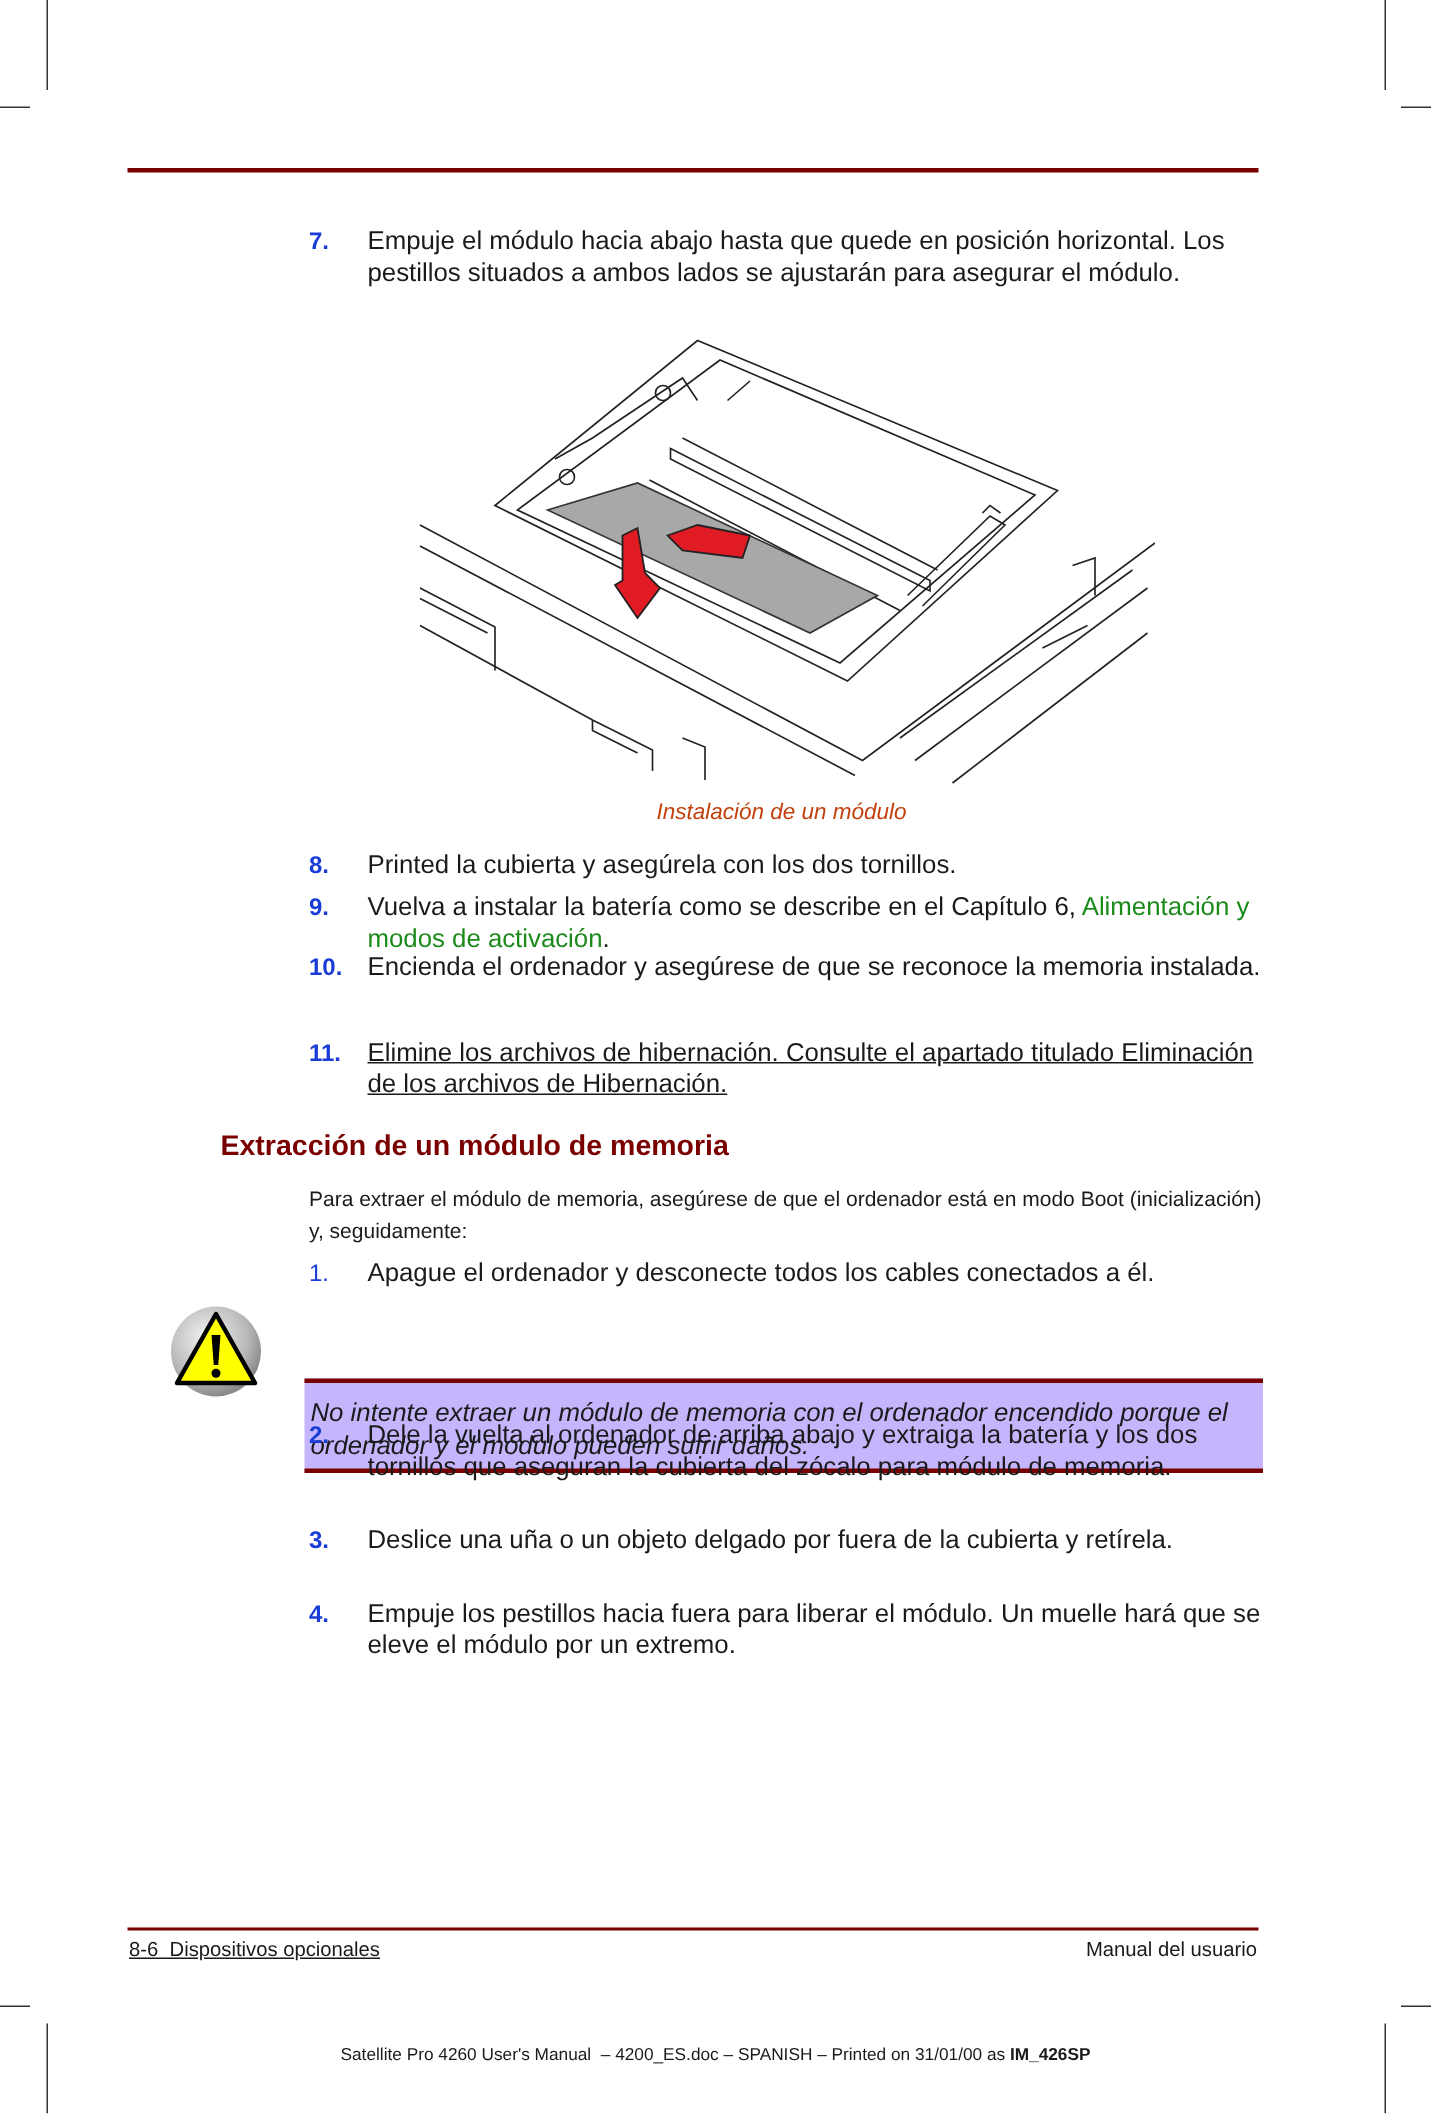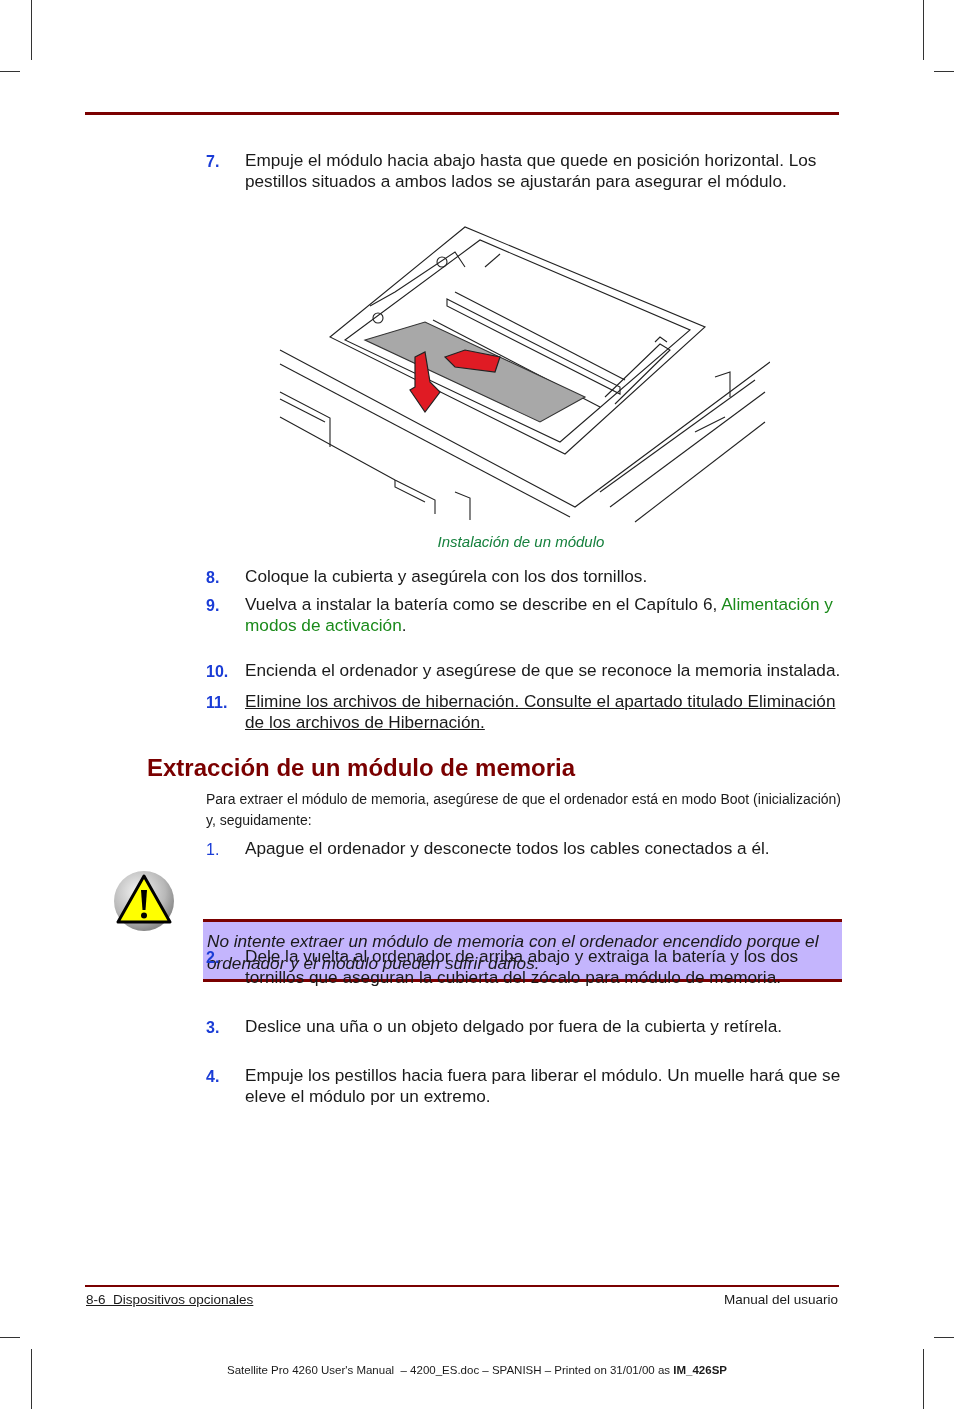--- a/index.html
+++ b/index.html
@@ -9,23 +9,23 @@
     .rule-top { position:absolute; left:85px; top:112px; width:754px; height:3px; background:#7a0000; }
     .rule-bot { position:absolute; left:85px; top:1285px; width:754px; height:2px; background:#7a0000; }
 
     .step { position:absolute; left:206px; width:640px; font-size:17.2px; line-height:21px; }
     .step .num { position:absolute; left:0; top:1px; color:#1a3cd6; font-weight:bold; font-size:16px; }
     .step .txt { display:block; margin-left:39px; }
     .link { color:#1a8a1a; }
 
     .figure { position:absolute; left:275px; top:222px; width:495px; height:302px; }
     .caption { position:absolute; left:206px; width:630px; top:533px; text-align:center;
-               font-style:italic; color:#15803d; font-size:15px; }
+               font-style:italic; color:#c2410c; font-size:15px; }
 
-    .heading { position:absolute; left:147px; top:754px; font-size:24px; font-weight:bold; color:#7a0000; }
+    .heading { position:absolute; left:147px; top:754px; font-size:19px; font-weight:bold; color:#7a0000; }
     .para { position:absolute; left:206px; top:789px; width:640px; font-size:14px; line-height:21px; }
 
     .warn-box { position:absolute; left:203px; top:919px; width:639px; height:57px;
                 background:#c4b5fd; border-top:3px solid #7a0000; border-bottom:3px solid #7a0000;text-decoration:underline; }
     .warn-text { position:absolute; left:4px; top:8px; width:630px; font-style:italic; font-size:17.2px; line-height:22px; }
     .warn-icon { position:absolute; left:113px; top:870px; width:62px; height:62px; }
 
     .foot-left { position:absolute; left:86px; top:1292px; font-size:13.5px;text-decoration:underline; }
     .foot-right { position:absolute; right:116px; top:1292px; font-size:13.5px; }
     .print-line { position:absolute; left:0; width:954px; top:1364px; text-align:center; font-size:11.5px; }
@@ -83,29 +83,29 @@
     <path d="M90 118 L150 100 L310 175 L265 200 L90 118 Z" fill="#a8a8a8" stroke="#333"></path>
 
     <path d="M140 135 L150 130 L155 160 L165 170 L150 190 L135 168 L140 165 Z" fill="#e01b24" stroke="#222" stroke-width="1.2"></path>
     <path d="M170 135 L190 128 L225 135 L220 150 L180 145 Z" fill="#e01b24" stroke="#222" stroke-width="1.2"></path>
   </svg>
 </div>
 <div class="caption">Instalación de un módulo</div>
 
 <div class="step" style="top:566px;">
   <span class="num">8.</span>
-  <span class="txt">Coloque la cubierta y asegúrela con los dos tornillos.</span>
+  <span class="txt">Printed la cubierta y asegúrela con los dos tornillos.</span>
 </div>
 
 <div class="step" style="top:594px;">
   <span class="num">9.</span>
   <span class="txt"><span>Vuelva a instalar la batería como se describe en el Capítulo 6, </span><span class="link">Alimentación y modos de activación</span><span>.</span></span>
 </div>
 
-<div class="step" style="top:660px;">
+<div class="step" style="top:634px;">
   <span class="num">10.</span>
   <span class="txt">Encienda el ordenador y asegúrese de que se reconoce la memoria instalada.</span>
 </div>
 
 <div class="step" style="top:691px;text-decoration:underline;">
   <span class="num">11.</span>
   <span class="txt">Elimine los archivos de hibernación. Consulte el apartado titulado Eliminación de los archivos de Hibernación.</span>
 </div>
 
 <div class="heading">Extracción de un módulo de memoria</div>

